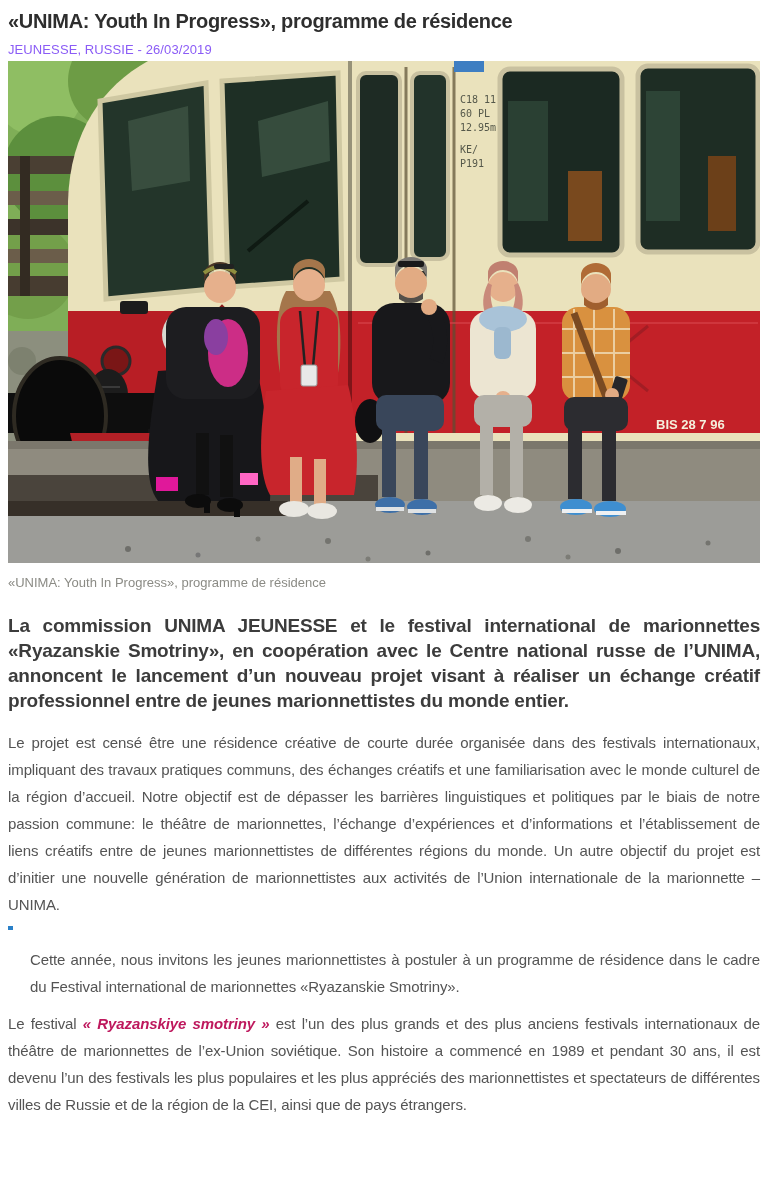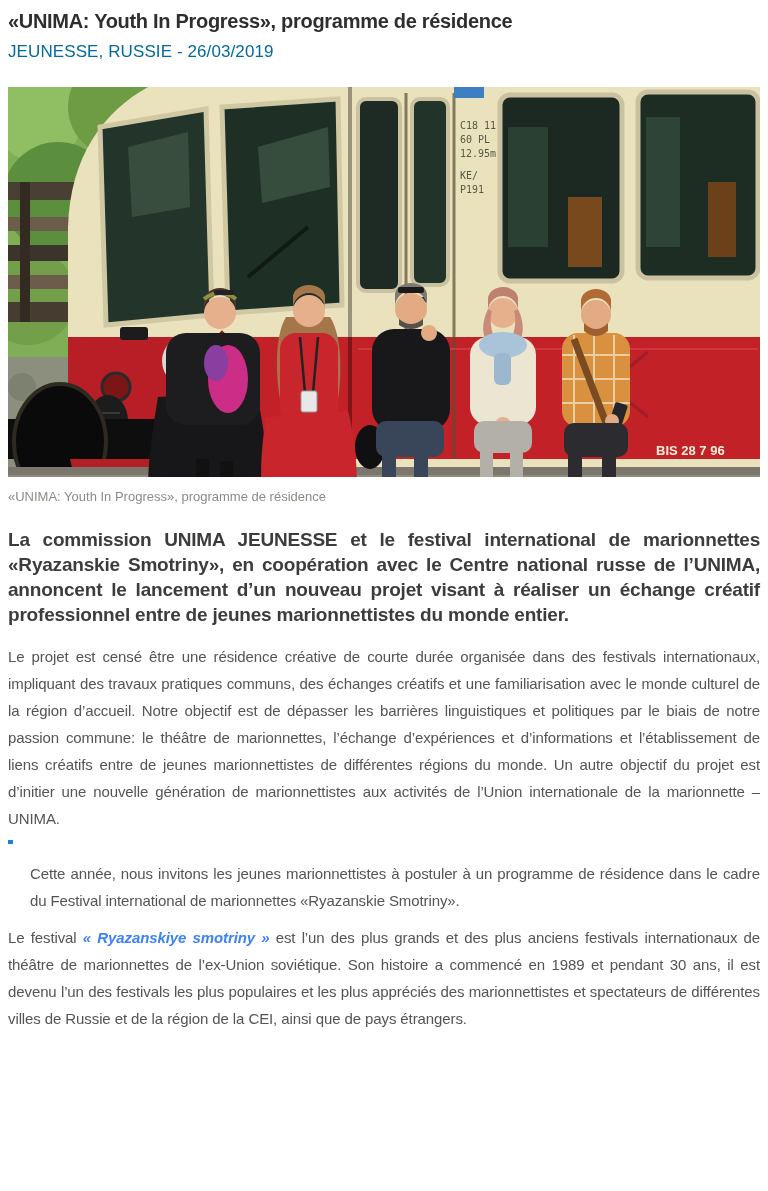--- a/index.html
+++ b/index.html
@@ -11,45 +11,45 @@
   }
   .container { width:752px; margin:0 8px; }
 
   .page-title {
     padding-top:8px;
     font-size:20px; font-weight:700; color:#2e2e2e;
     letter-spacing:-0.3px; line-height:26px;
   }
   .article-meta {
     margin-top:8px;
-    font-size:17px; color:#0369a1; letter-spacing:0.1px;
-  }
-
-  .photo-wrap { margin-top:25px; width:752px; height:390px; overflow:hidden; }
+    font-size:13px; color:#8b5cf6; letter-spacing:0.1px;
+  }
+
+  .photo-wrap { margin-top:4px; width:752px; height:502px; overflow:hidden; }
   .photo-wrap svg { display:block; }
 
   .photo-caption {
     margin-top:12px;
     font-size:13px; color:#8b8b85; line-height:16px;
   }
 
   .intro {
     margin-top:22px;
     font-size:19px; font-weight:700; color:#3c3c3c;
     line-height:25px; text-align:justify; letter-spacing:-0.2px;
   }
 
   .body-p {
     font-size:15px; color:#545454; line-height:27px;
     text-align:justify; letter-spacing:-0.1px;
   }
   .p1 { margin-top:16px; }
   .p2 { margin-top:16px;margin-left:22px; }
   .p3 { margin-top:10px; }
-  .p3 .em { font-weight:700; font-style:italic; color:#3b82f6; }
+  .p3 .em { font-weight:700; font-style:italic; color:#be185d; }
 
   .info-box {
     margin-top:8px;
     border-left:5px solid #2a80c8;
     padding:2px 0 2px 24px;
   }
   .info-line { font-size:15px; color:#545454; line-height:23px; }
   .info-line .lbl { font-weight:700; color:#3c3c3c; }
 </style>
 </head>

